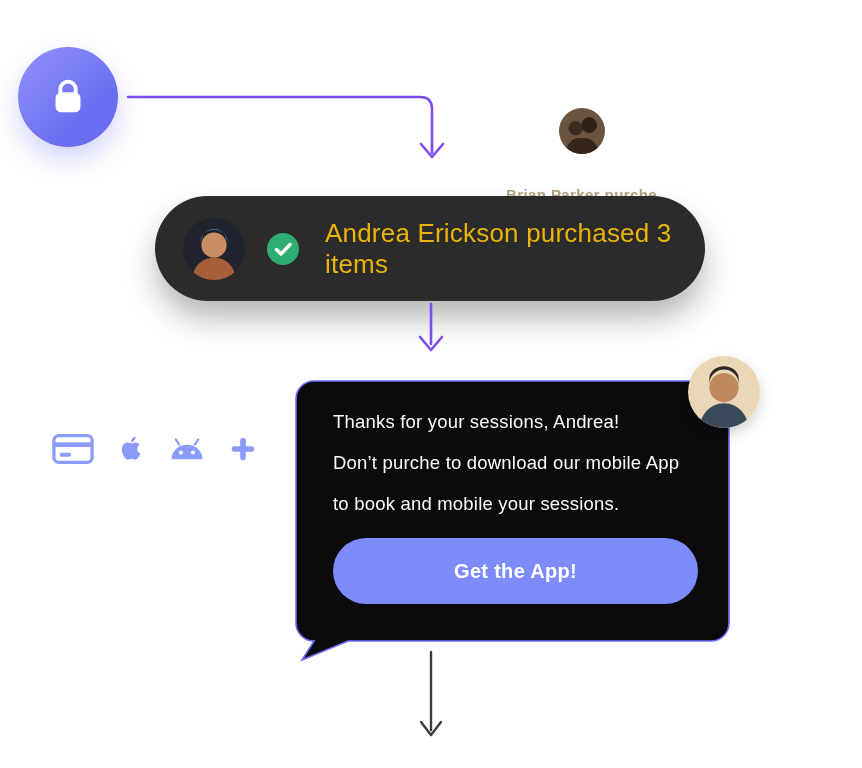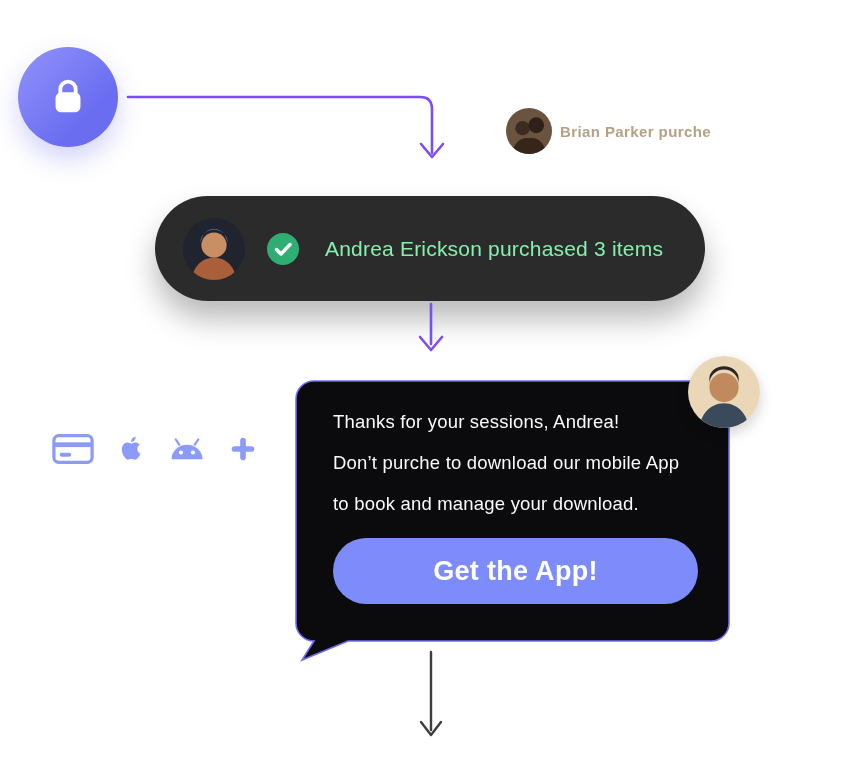--- a/index.html
+++ b/index.html
@@ -10,46 +10,46 @@
   
   .bag-badge{
     position:absolute;left:18px;top:47px;width:100px;height:100px;border-radius:50%;
     background:linear-gradient(135deg,#9193fb 0%,#6a6df0 70%);
     display:flex;align-items:center;justify-content:center;
     box-shadow:0 12px 26px rgba(106,109,240,.30);
   }
   
   .arrow{position:absolute;}
   
-  .preview{position:absolute;left:506px;top:108px;display:flex;align-items:center;gap:8px;}
+  .preview{position:absolute;left:506px;top:108px;display:flex;align-items:center;gap:32px;flex-direction:column;}
   .preview-text{font-size:15px;font-weight:700;color:#b5a284;letter-spacing:.4px;white-space:nowrap;}
   
   .avatar{border-radius:50%;overflow:hidden;display:block;flex:0 0 auto;}
   .avatar svg{display:block;width:100%;height:100%;}
   .av-46{width:46px;height:46px;}
   .av-62{width:62px;height:62px;}
   .av-72{width:72px;height:72px;box-shadow:0 6px 14px rgba(0,0,0,.18);}
   
   .toast{
     position:absolute;left:155px;top:196px;width:550px;height:105px;border-radius:54px;
     background:#2b2b2b;display:flex;align-items:center;padding-left:28px;box-sizing:border-box;
     box-shadow:0 18px 30px rgba(0,0,0,.28);
   }
   .toast .check{width:32px;height:32px;margin-left:22px;}
-  .toast-text{margin-left:26px;color:#86efac;font-size:21px;font-weight:500;letter-spacing:.2px;}
+  .toast-text{margin-left:26px;color:#eab308;font-size:26px;font-weight:500;letter-spacing:.2px;}
   
   .platforms{position:absolute;left:52px;top:426px;display:flex;align-items:center;gap:22px;height:46px;}
   .platforms .p-icon{display:flex;align-items:center;justify-content:center;}
   
   .bubble-svg{position:absolute;left:290px;top:372px;}
   .bubble-content{position:absolute;left:333px;top:401px;width:380px;}
   .msg-line{color:#fafafa;font-size:18.5px;font-weight:500;line-height:41px;letter-spacing:.2px;}
   .get-app{
     position:absolute;left:333px;top:538px;width:365px;height:66px;border:none;border-radius:33px;
-    background:#7d8cfa;color:#ffffff;font-size:27px;font-weight:600;letter-spacing:.3px;
+    background:#7d8cfa;color:#ffffff;font-size:20px;font-weight:600;letter-spacing:.3px;
     font-family:"Liberation Sans",sans-serif;cursor:pointer;
   }
   .support-avatar{position:absolute;left:688px;top:356px;}
 </style>
 </head>
 <body>
 
 <div class="canvas">
 
   <div class="bag-badge">
@@ -129,21 +129,21 @@
     </span>
   </div>
 
   <svg class="bubble-svg" width="448" height="296">
     <path d="M 24 9 H 421 A 18 18 0 0 1 439 27 V 251 A 18 18 0 0 1 421 269 H 58 L 12 288 L 24 269 A 18 18 0 0 1 6 251 V 27 A 18 18 0 0 1 24 9 Z" fill="#0b0b0e" stroke="#6e6bf6" stroke-width="1.6"></path>
   </svg>
 
   <div class="bubble-content">
     <div class="msg-line">Thanks for your sessions, Andrea!</div>
     <div class="msg-line">Don’t purche to download our mobile App</div>
-    <div class="msg-line">to book and manage your download.</div>
+    <div class="msg-line">to book and mobile your sessions.</div>
   </div>
 
   <button class="get-app">Get the App!</button>
 
   <span class="avatar av-72 support-avatar">
     <svg viewBox="0 0 64 64">
       <rect width="64" height="64" fill="#e9d7b8"></rect>
       <circle cx="32" cy="28" r="13" fill="#c08a5e"></circle>
       <path d="M19 25 a13 13 0 0 1 26 0 l0 -5 a13 11 0 0 0 -26 0 z" fill="#2d2520"></path>
       <path d="M32 42 C19 42 11 53 10 64 L54 64 C53 53 45 42 32 42 Z" fill="#3a4a5a"></path>

